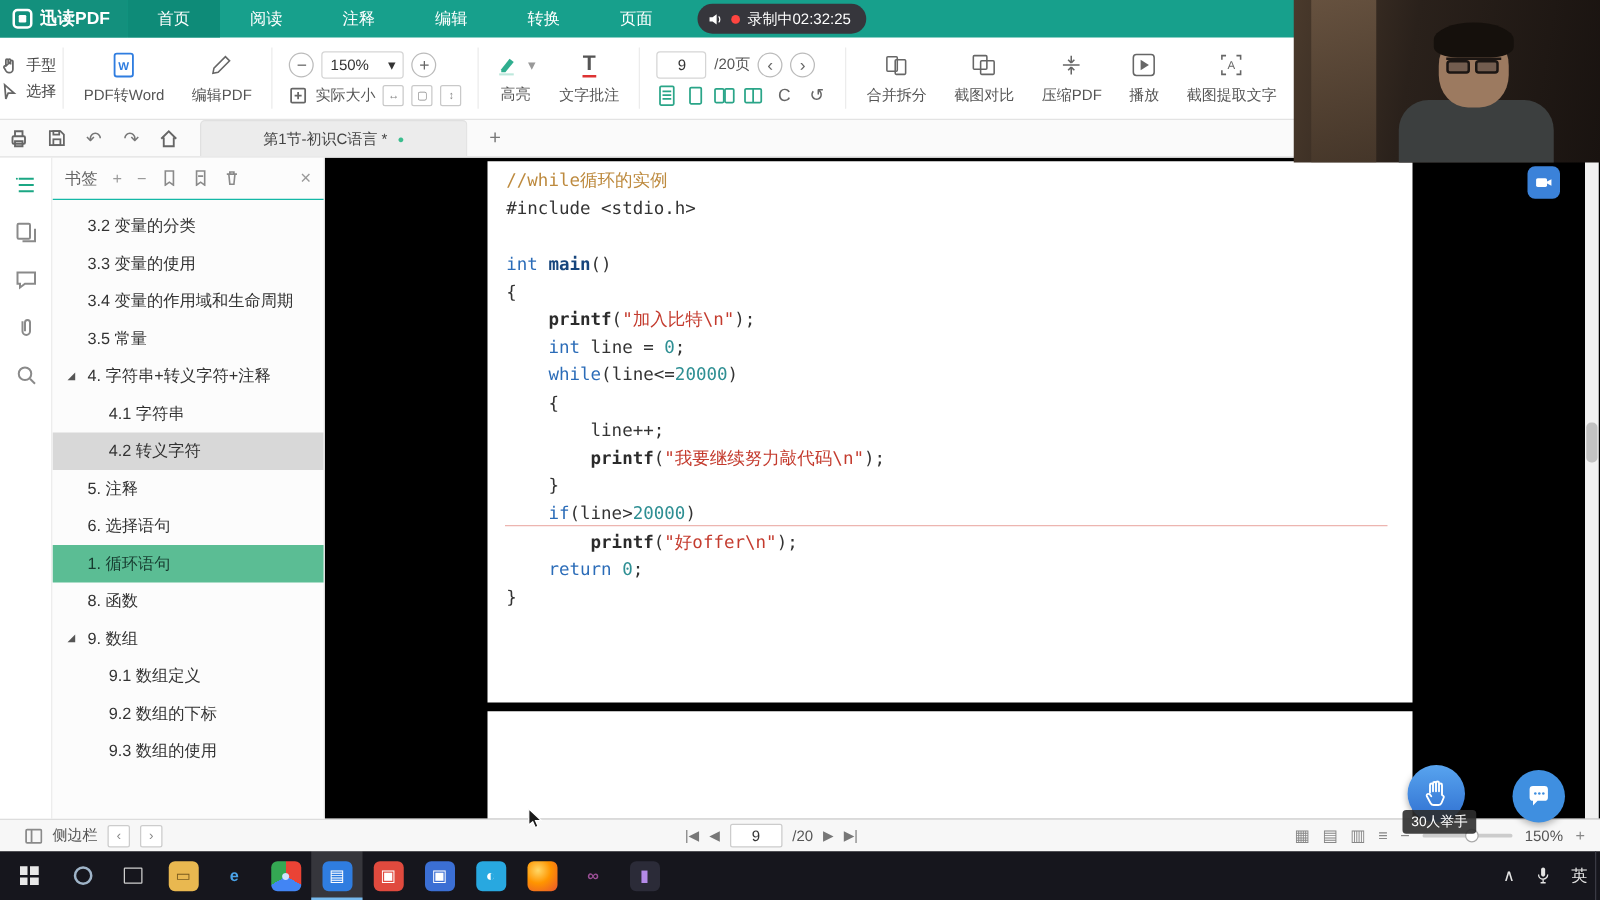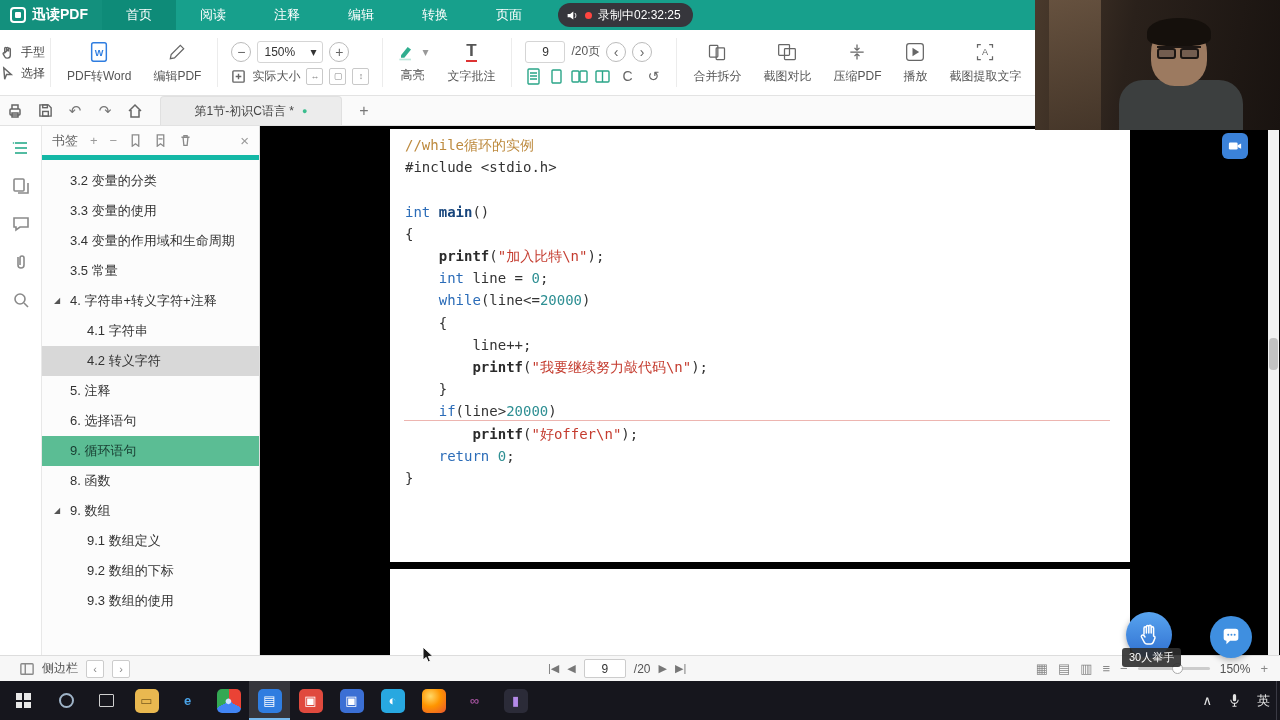--- a/index.html
+++ b/index.html
@@ -31,33 +31,33 @@
   .mini-ic { width:17px; height:17px; border:1px solid #c9c9c9; border-radius:2px; display:flex; align-items:center; justify-content:center; font-size:9px; color:#888; }
   .page-input { width:40px; height:22px; border:1px solid #d5d5d5; border-radius:3px; text-align:center; font-size:12px; color:#333; background:#fff; }
   .gi { width:17px; height:17px; stroke:#2aa588; fill:none; stroke-width:1.4; }
   .rot { font-size:14px; color:#666; width:20px; text-align:center; }
   svg.tool { stroke:#666; fill:none; stroke-width:1.5; }
   .t-glyph { font-size:17px; font-weight:bold; color:#555; border-bottom:2px solid #d33; line-height:1; padding-bottom:1px; }
 
   
   .tabbar { position:absolute; top:96px; left:0; right:0; height:30px; background:#fafafa; border-bottom:1px solid #e2e2e2; display:flex; align-items:center; z-index:8; }
   .tab-ic { width:30px; display:flex; align-items:center; justify-content:center; color:#777; font-size:15px; }
-  .tab { margin-left:10px; width:182px; height:29px; background:#ececec; border:1px solid #e0e0e0; border-bottom:none; border-radius:4px 4px 0 0; display:flex; align-items:center; justify-content:center; gap:8px; font-size:12px; color:#444; }
+  .tab { margin-left:10px; width:214px; height:29px; background:#ececec; border:1px solid #e0e0e0; border-bottom:none; border-radius:4px 4px 0 0; display:flex; align-items:center; justify-content:center; gap:8px; font-size:12px; color:#444; }
   .tab-dot { color:#3bbd8e; font-size:9px; }
   .tab-plus { margin-left:10px; font-size:16px; color:#777; width:24px; text-align:center; }
 
   
   .workspace { position:absolute; top:126px; left:0; height:529px; width:1280px; }
   .iconstrip { position:absolute; left:0; top:0; bottom:0; width:42px; background:#fff; border-right:1px solid #e8e8e8; display:flex; flex-direction:column; align-items:center; padding-top:12px; gap:18px; }
   .is-ic { width:20px; height:20px; display:flex; align-items:center; justify-content:center; }
   svg.strip { stroke:#8a8a8a; fill:none; stroke-width:1.6; }
   svg.strip.active { stroke:#1ba784; }
 
   .bookmarks { position:absolute; left:42px; top:0; bottom:0; width:218px; background:#fcfcfc; border-right:1px solid #dedede; overflow:hidden; }
-  .bm-header { height:34px; display:flex; align-items:center; padding:0 10px; gap:12px; color:#666; font-size:13px; border-bottom:5px solid #14b8a6; }
+  .bm-header { height:34px; display:flex; align-items:center; padding:0 10px; gap:12px; color:#666; font-size:13px; border-bottom:1px solid #14b8a6; }
   .bm-hic { color:#9a9a9a; font-size:13px; display:flex; align-items:center; }
   .bm-list { padding-top:6px; }
   .bm-item { position:relative; height:30px; line-height:30px; font-size:13px; color:#333; white-space:nowrap; overflow:hidden; cursor:default; }
   .bm-item.lvl0 { padding-left:28px; }
   .bm-item.lvl1 { padding-left:45px; }
   .bm-item.selected { background:#5bbd94; color:#173c30; }
   .bm-item.gray { background:#d8d8d8; }
   .bm-arrow { position:absolute; left:12px; top:0; font-size:8px; color:#555; }
 
   .viewer { position:absolute; left:260px; right:0; top:0; bottom:0; background:#000000; }
@@ -382,21 +382,21 @@
       <div class="bm-list">
           <div class="bm-item lvl0"><span>3.2 变量的分类</span></div>
           <div class="bm-item lvl0"><span>3.3 变量的使用</span></div>
           <div class="bm-item lvl0"><span>3.4 变量的作用域和生命周期</span></div>
           <div class="bm-item lvl0"><span>3.5 常量</span></div>
           <div class="bm-item lvl0"><span class="bm-arrow">◢</span><span>4. 字符串+转义字符+注释</span></div>
           <div class="bm-item lvl1"><span>4.1 字符串</span></div>
           <div class="bm-item lvl1 gray"><span>4.2 转义字符</span></div>
           <div class="bm-item lvl0"><span>5. 注释</span></div>
           <div class="bm-item lvl0"><span>6. 选择语句</span></div>
-          <div class="bm-item lvl0 selected"><span>9. 循环语句</span></div>
+          <div class="bm-item lvl0 selected"><span>1. 循环语句</span></div>
           <div class="bm-item lvl0"><span>8. 函数</span></div>
           <div class="bm-item lvl0"><span class="bm-arrow">◢</span><span>9. 数组</span></div>
           <div class="bm-item lvl1"><span>9.1 数组定义</span></div>
           <div class="bm-item lvl1"><span>9.2 数组的下标</span></div>
           <div class="bm-item lvl1"><span>9.3 数组的使用</span></div>
         </div>
     </div>
 
     <div class="viewer">
       <div class="page1">

